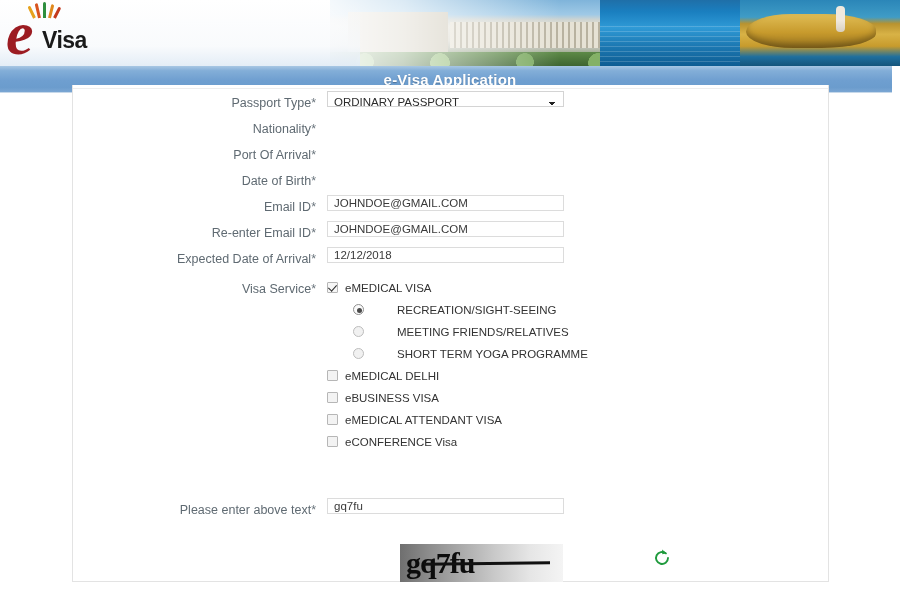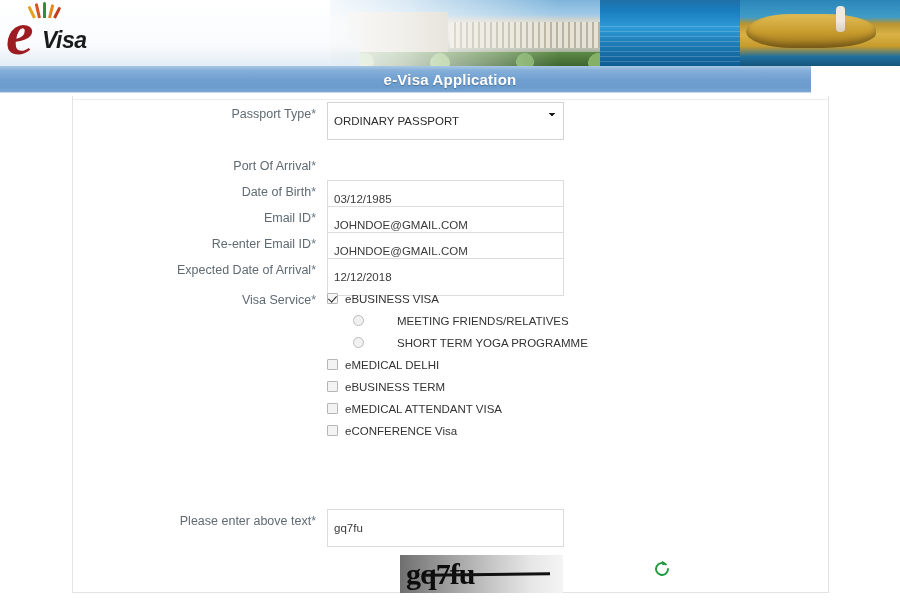--- a/index.html
+++ b/index.html
@@ -146,21 +146,20 @@
     font-weight: bold;
     font-size: 62px;
     line-height: 58px;
     color: #9c1c22;
     letter-spacing: -2px;
   }
   .logo-visa {
     position: absolute;
     left: 38px; top: 25px;
     font-family: "Liberation Sans", sans-serif;
-    font-style: italic;
     font-weight: bold;
     font-size: 23px;
     color: #1a1a1a;
     letter-spacing: -0.5px;
   }
   .logo-flame {
     position: absolute;
     left: 28px; top: 0px;
     width: 26px; height: 16px;
   }
@@ -174,42 +173,42 @@
   .lf1 { left: 1px;  height: 13px; background:#e6a21d; transform: rotate(-26deg); }
   .lf2 { left: 6px;  height: 15px; background:#d8541f; transform: rotate(-13deg); }
   .lf3 { left: 11px; height: 16px; background:#2f8f3f; transform: rotate(0deg); }
   .lf4 { left: 16px; height: 14px; background:#e0881c; transform: rotate(14deg); }
   .lf5 { left: 21px; height: 12px; background:#c43a1d; transform: rotate(27deg); }
 
   
   .titlebar {
     position: absolute;
     left: 0; top: 66px;
-    width: 811px; height: 27px;
+    width: 892px; height: 27px;
     background: linear-gradient(to bottom,
        #a8c7e4 0%, #83aed8 18%, #6f9fd0 55%, #6b9ccd 82%, #7aa6d3 100%);
     border-bottom: 1px solid #c6d8ea;
   }
   .titlebar-text {
     position: absolute;
     left: 0; top: 0;
     width: 900px;
     line-height: 27px;
     text-align: center;
     font-size: 15px;
     font-weight: bold;
     color: #ffffff;
     text-shadow: 0 1px 1px rgba(0,0,0,.28);
     letter-spacing: .2px;
   }
 
   
   .panel {
     position: absolute;
-    left: 72px; top: 96px;
+    left: 72px; top: 85px;
     width: 757px; height: 497px;
     border-left: 1px solid #e3e3e3;
     border-right: 1px solid #e3e3e3;
     border-bottom: 1px solid #e3e3e3;
     background: #fff;
   }
   .panel-inner-line {
     position: absolute;
     left: 0; top: 3px;
     width: 100%; height: 1px;
@@ -237,21 +236,21 @@
     color: #5f6a72;
     line-height: 24px;
     white-space: nowrap;
   }
   .lbl .star { color: #6a757d; }
 
   .fld {
     position: absolute;
     left: 254px;
     width: 237px;
-    height: 38px;
+    height: 16px;
     border: 1px solid #dcdcdc;
     background: #ffffff;
     font-size: 11.5px;
     color: #333;
     line-height: 20px;
     padding: 0 6px;
     font-family: "Liberation Sans", sans-serif;
     white-space: nowrap;
     overflow: hidden;
   }
@@ -399,48 +398,49 @@
   <div class="panel">
     <div class="panel-inner-line"></div>
     <div class="form" id="form-rows">
         <div class="row" style="top: 6px;">
           <div class="lbl">Passport Type<span class="star">*</span></div>
           <select class="fld">
             <option>ORDINARY PASSPORT</option>
           </select>
         </div>
         <div class="row" style="top: 32px;">
+          <div class="lbl">Nationality<span class="star">*</span></div>
         </div>
         <div class="row" style="top: 58px;">
           <div class="lbl">Port Of Arrival<span class="star">*</span></div>
         </div>
         <div class="row" style="top: 84px;">
           <div class="lbl">Date of Birth<span class="star">*</span></div>
-          <input class="fld" type="text" value="03/12/1985" style="">
         </div>
         <div class="row" style="top: 110px;">
           <div class="lbl">Email ID<span class="star">*</span></div>
           <input class="fld" type="text" value="JOHNDOE@GMAIL.COM" style="">
         </div>
         <div class="row" style="top: 136px;">
           <div class="lbl">Re-enter Email ID<span class="star">*</span></div>
           <input class="fld" type="text" value="JOHNDOE@GMAIL.COM" style="">
         </div>
         <div class="row" style="top: 162px;">
           <div class="lbl">Expected Date of Arrival<span class="star">*</span></div>
           <input class="fld" type="text" value="12/12/2018" style="">
         </div>
         <div class="row" style="top: 192px; height: auto;">
           <div class="lbl">Visa Service<span class="star">*</span></div>
           <div class="vs-group">
-            <div class="vs-item"><span class="cbx checked"></span><span class="vs-lbl">eBUSINESS VISA</span></div>
+            <div class="vs-item"><span class="cbx checked"></span><span class="vs-lbl">eMEDICAL VISA</span></div>
+            <div class="vs-item indent"><span class="rdo on"></span><span class="vs-lbl">RECREATION/SIGHT-SEEING</span></div>
             <div class="vs-item indent"><span class="rdo"></span><span class="vs-lbl">MEETING FRIENDS/RELATIVES</span></div>
             <div class="vs-item indent"><span class="rdo"></span><span class="vs-lbl">SHORT TERM YOGA PROGRAMME</span></div>
             <div class="vs-item"><span class="cbx"></span><span class="vs-lbl">eMEDICAL DELHI</span></div>
-            <div class="vs-item"><span class="cbx"></span><span class="vs-lbl">eBUSINESS TERM</span></div>
+            <div class="vs-item"><span class="cbx"></span><span class="vs-lbl">eBUSINESS VISA</span></div>
             <div class="vs-item"><span class="cbx"></span><span class="vs-lbl">eMEDICAL ATTENDANT VISA</span></div>
             <div class="vs-item"><span class="cbx"></span><span class="vs-lbl">eCONFERENCE Visa</span></div>
           </div>
         </div>
         <div class="row" style="top: 413px;">
           <div class="lbl">Please enter above text<span class="star">*</span></div>
           <input class="fld" type="text" value="gq7fu" style="">
         </div>
       </div>
 

